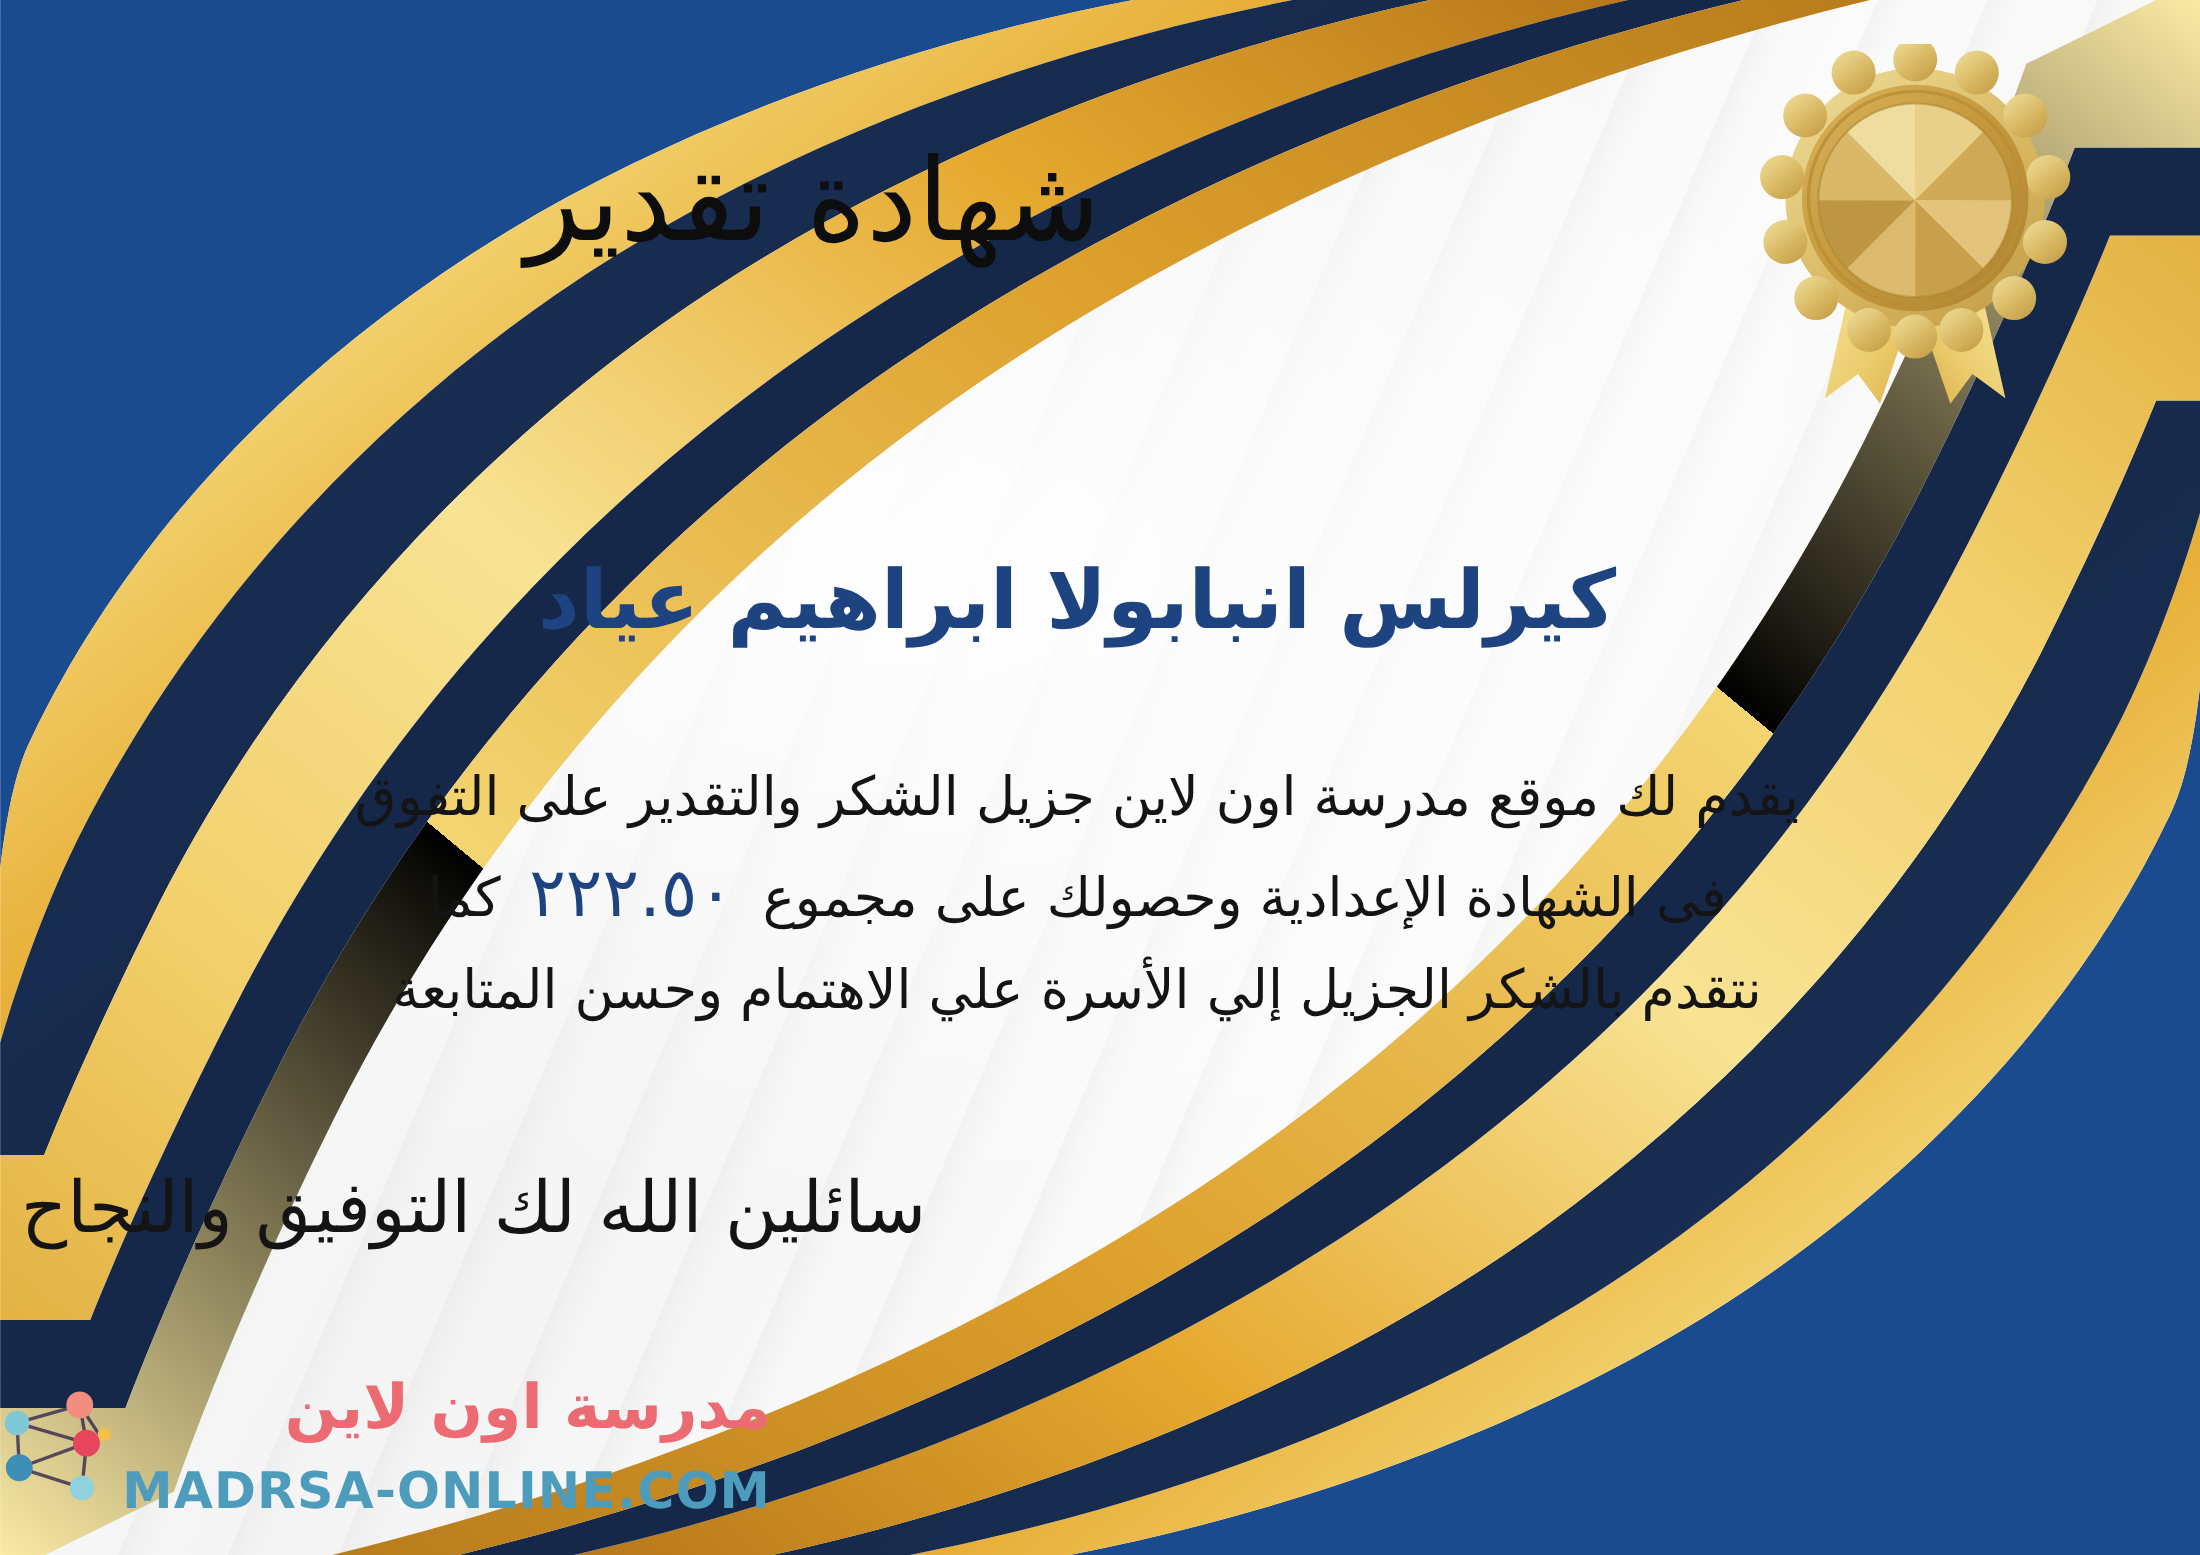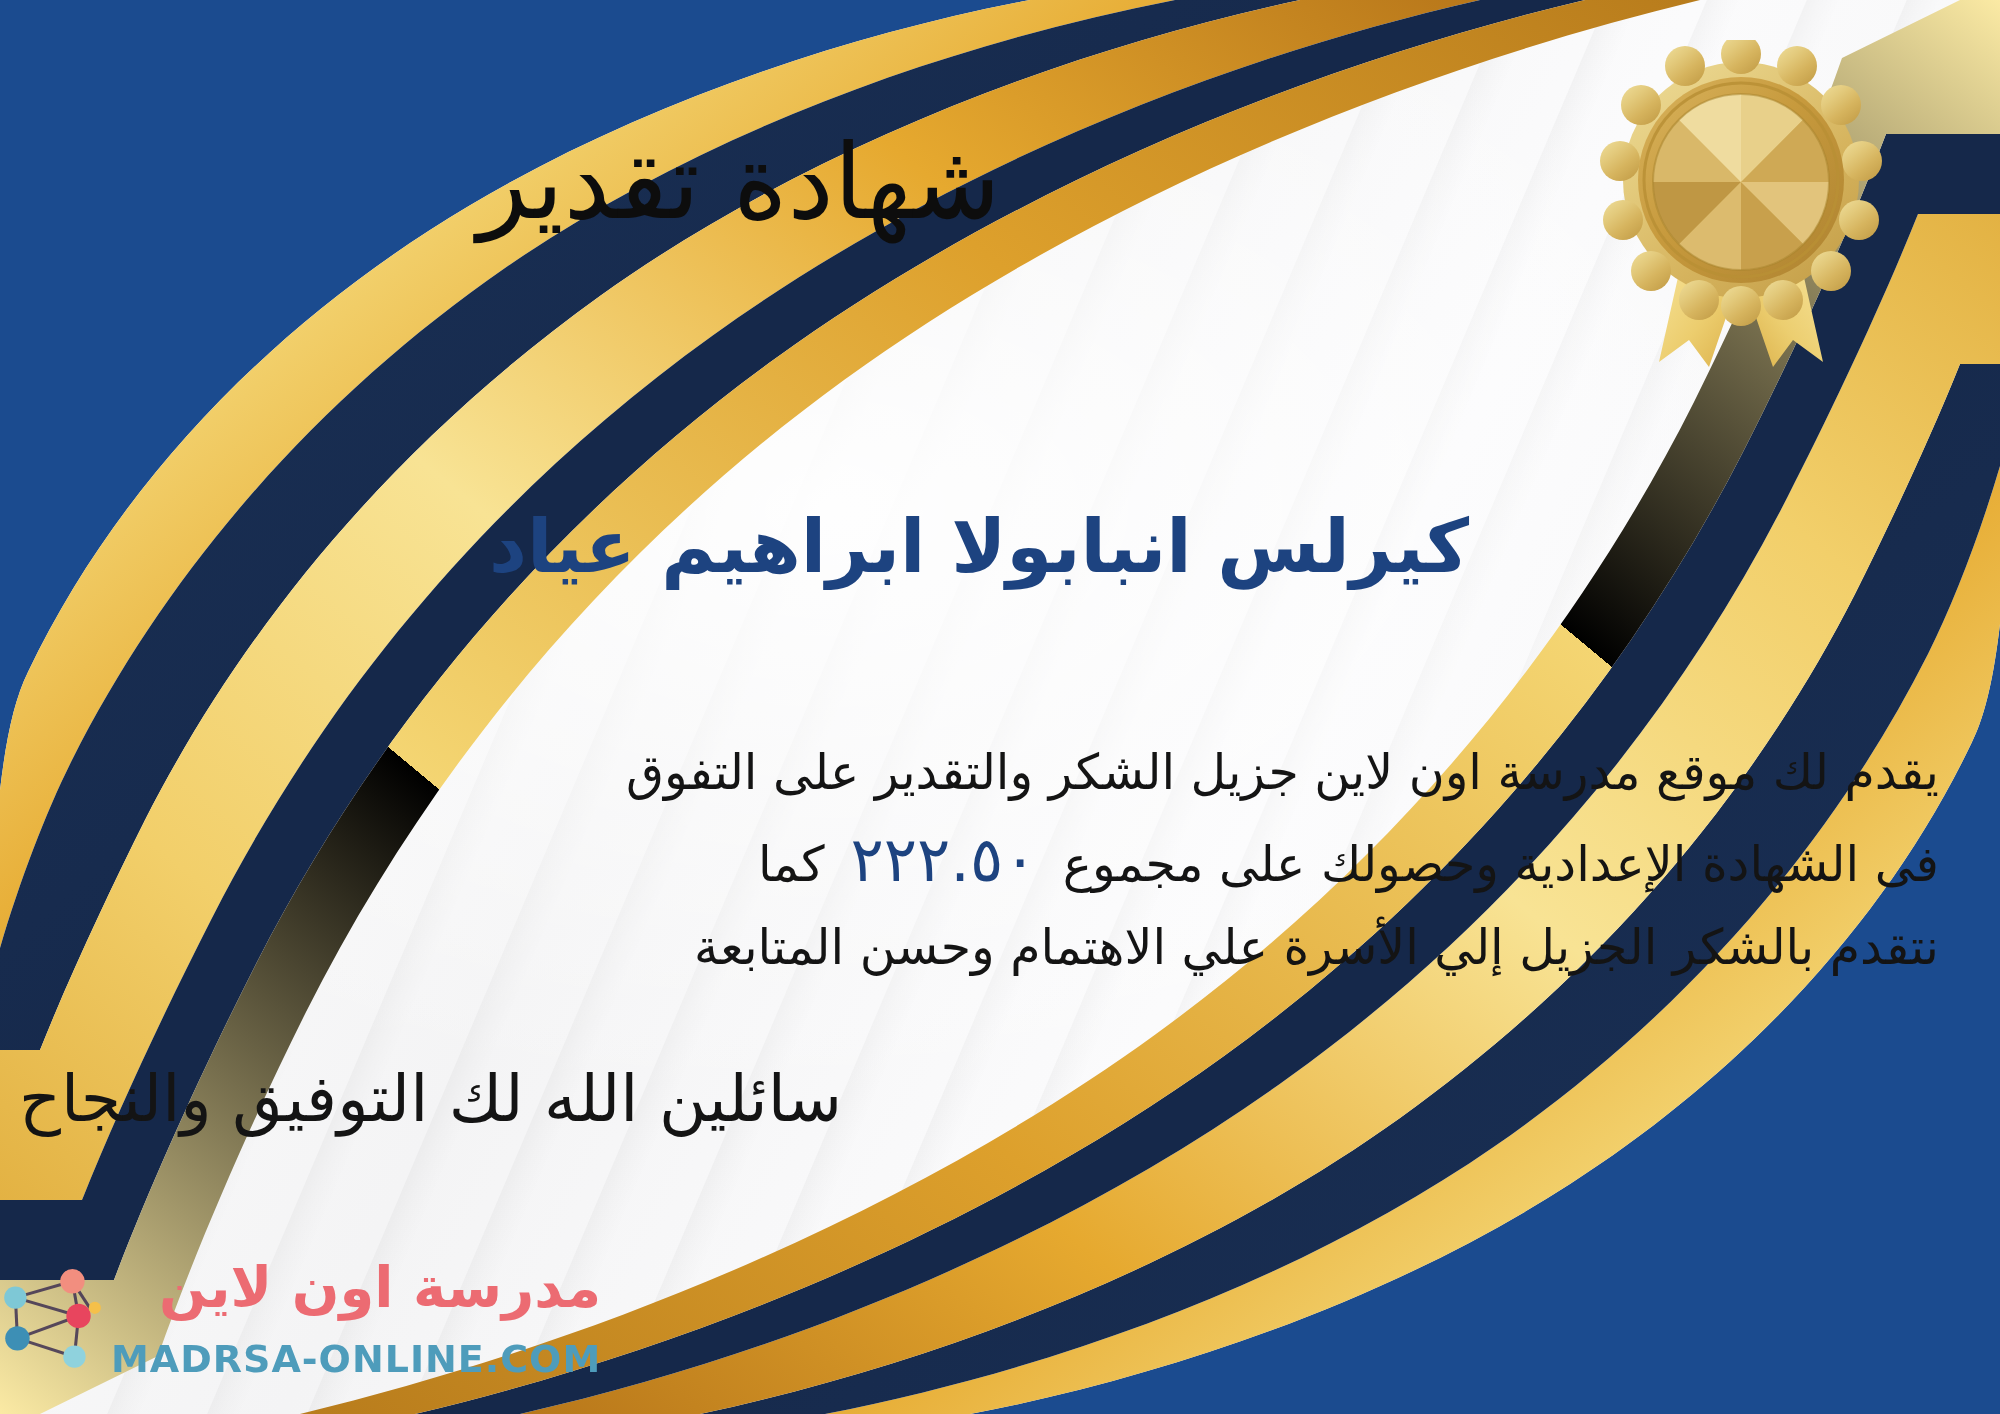--- a/index.html
+++ b/index.html
@@ -91,24 +91,24 @@
     text-align: center;
     font-size: 74px;
     line-height: 1.1;
     font-weight: 700;
     color: #1d4380;
     white-space: nowrap;
   }
 
   .body-block {
     position: absolute;
-    top: 734px;
+    top: 686px;
     left: 40px;
     width: 1920px;
-    text-align: right;
+    text-align: center;
   }
 
   .body-line {
     font-size: 49px;
     line-height: 1.58;
     color: #141414;
     font-weight: 400;
     white-space: nowrap;
   }
 
@@ -150,21 +150,21 @@
   }
   .brand-ar {
     font-size: 56px;
     font-weight: 700;
     color: #ec6b72;
     direction: rtl;
     letter-spacing: 0px;
     margin-bottom: 24px;
   }
   .brand-en {
-    font-size: 38px;
+    font-size: 46px;
     font-weight: 700;
     color: #4e9cbb;
     direction: ltr;
     letter-spacing: 1px;
     font-family: "DejaVu Sans", "Liberation Sans", sans-serif;
   }
   .brand-mark {
     width: 112px;
     height: 112px;
     flex: 0 0 112px;

